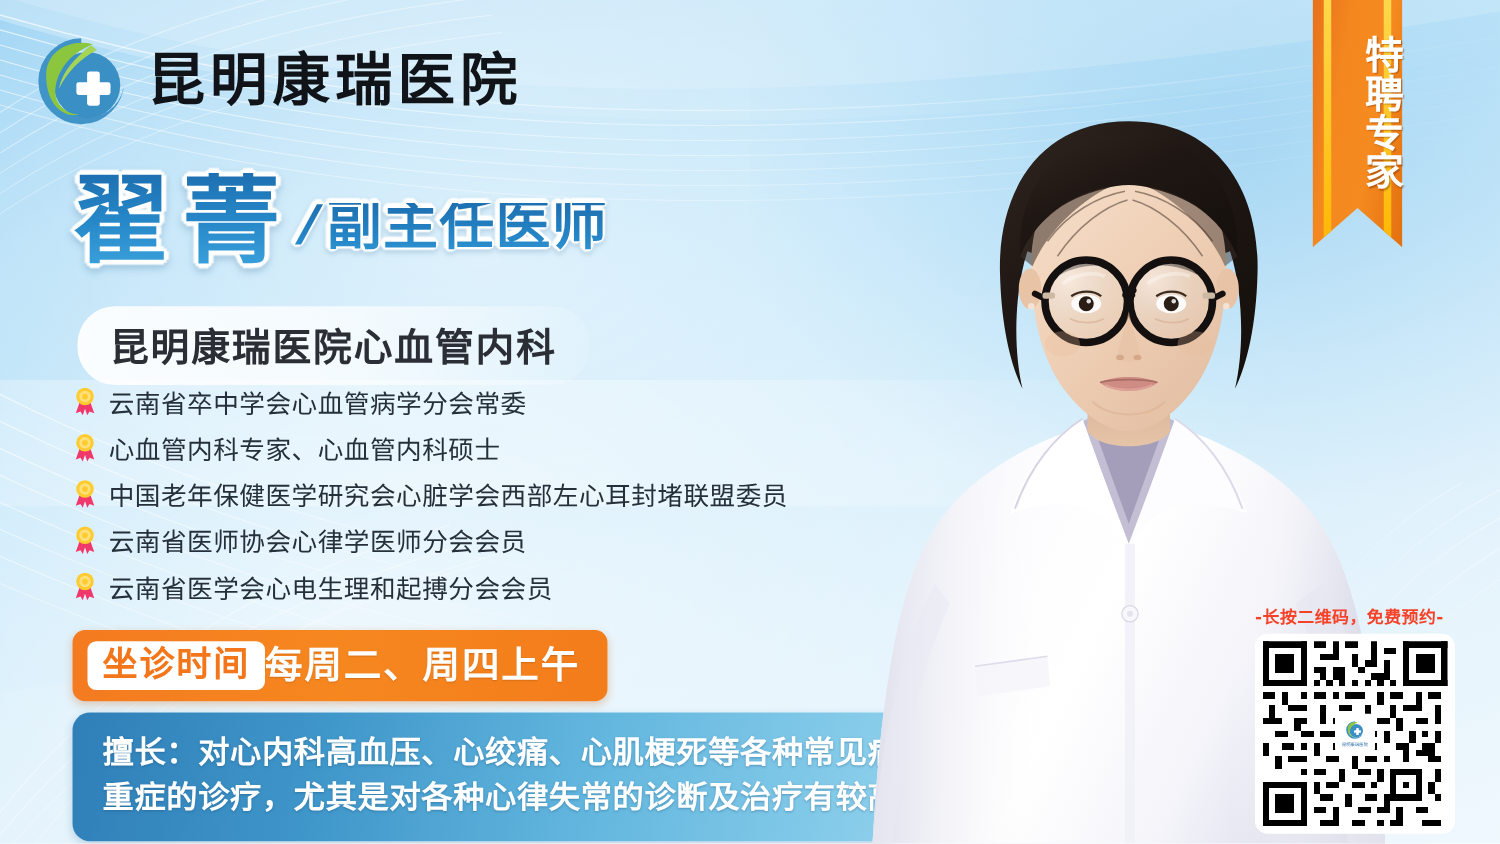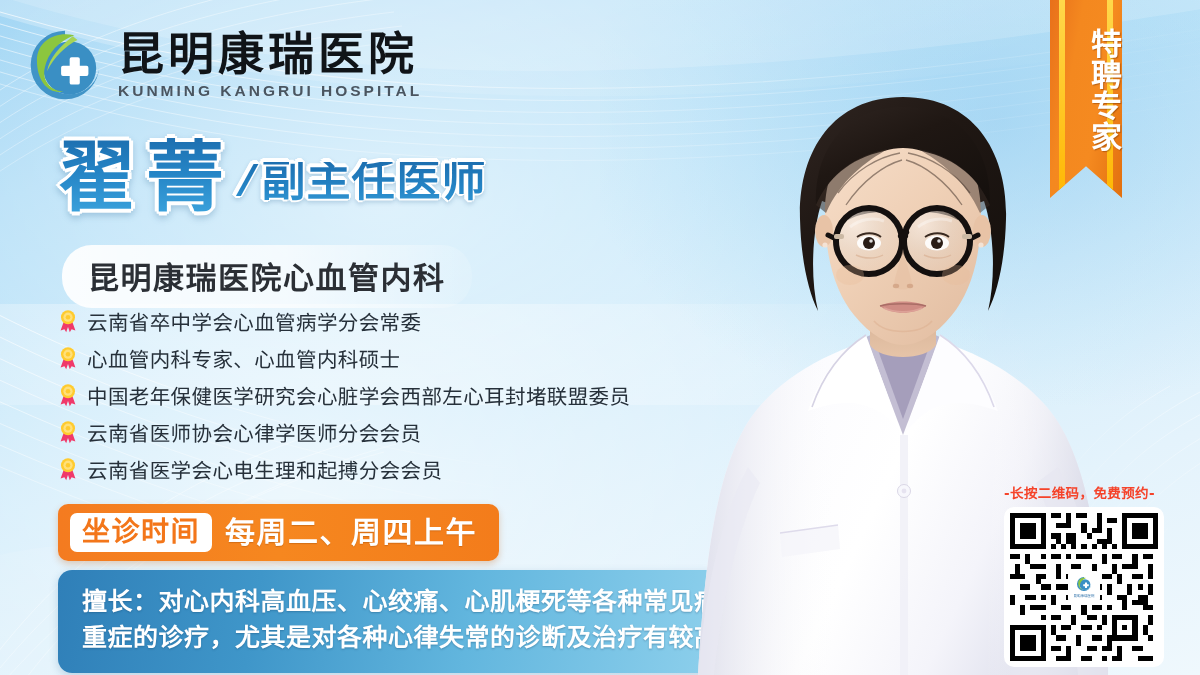--- a/index.html
+++ b/index.html
@@ -174,21 +174,20 @@
     white-space: nowrap;
     font-family: "DejaVu Sans", "Liberation Sans", sans-serif;
   }
 
   
   .hours-bar {
     position: absolute;
     left: 58px; top: 504px;
     display: inline-flex;
     align-items: center;
-    gap: 13px;
     background: linear-gradient(90deg, #f47b20 0%, #f6871f 50%, #f37c1b 100%);
     border-radius: 10px;
     padding: 9px 22px 9px 12px;
     box-shadow: 0 3px 7px rgba(190,90,10,0.28);
   }
   .hours-tag {
     background: #ffffff;
     color: #f3761a;
     font-size: 28px;
     font-weight: 700;
@@ -385,21 +384,20 @@
                C 30 88, 14 72, 14 44 Z" fill="#8cc63e"></path>
       <path d="M60 13 C 44 26, 30 40, 27 58 C 36 40, 50 26, 66 18 Z" fill="#a6d455"></path>
 
       <g fill="#ffffff">
         <rect x="56" y="40" width="13" height="35" rx="2.4"></rect>
         <rect x="45" y="51" width="35" height="13" rx="2.4"></rect>
       </g>
     </svg>
     <div class="logo-text">
       <div class="logo-cn">昆明康瑞医院</div>
-      <div class="logo-en">KUNMING KANGRUI HOSPITAL</div>
     </div>
   </div>
 
   <div class="ribbon">
     <div class="ribbon-body"></div>
     <svg style="position:absolute;inset:0;width:100%;height:100%;" viewBox="0 0 72 198" preserveAspectRatio="none">
       <defs>
         <clipPath id="ribbonClip">
           <polygon points="0,0 72,0 72,198 36,166 0,198"></polygon>
         </clipPath>

